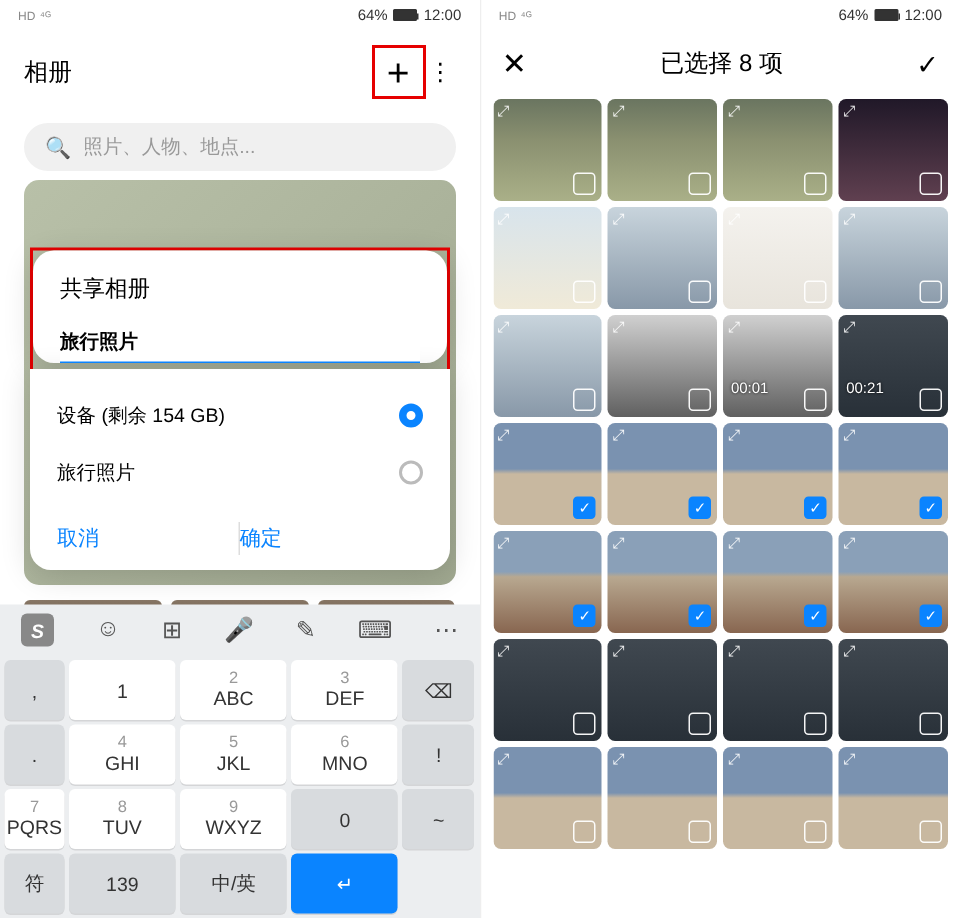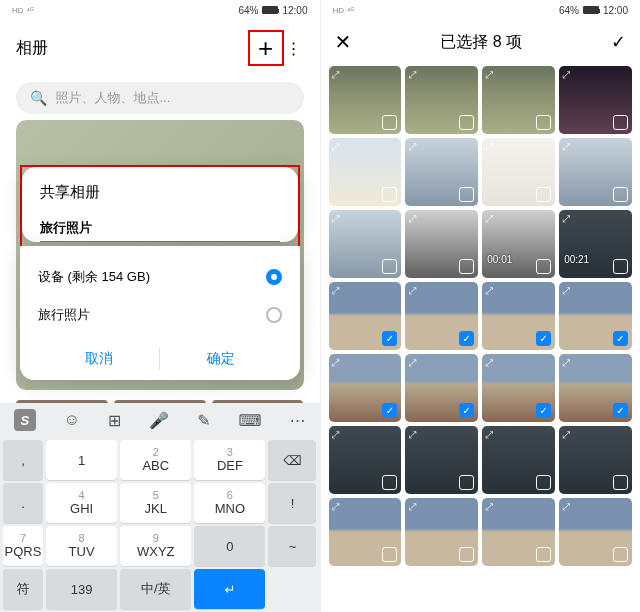--- a/index.html
+++ b/index.html
@@ -34,21 +34,21 @@
 .dialog-wrap { position: absolute; top: 165px; left: 20px; right: 20px; }
 .red-box-dialog { border: 2px solid #e60000; padding-bottom: 4px; }
 .dialog { background: #fff; border-radius: 14px; padding: 16px 18px 0; box-shadow: 0 4px 20px rgba(0,0,0,0.15); }
 .dialog-title { font-size: 15px; font-weight: 500; margin-bottom: 14px; }
 .dialog-input { width: 100%; border: none; border-bottom: 1.5px solid #0a84ff; font-size: 13px; padding: 4px 0 6px; outline: none; caret-color: #0a84ff; font-weight: bold; }
 .dialog-options { padding: 8px 0 4px; }
 .dialog-opt { display: flex; align-items: center; justify-content: space-between; padding: 10px 0; font-size: 13px; }
 .radio { width: 16px; height: 16px; border-radius: 50%; border: 2px solid #bbb; }
 .radio.checked { border: 5px solid #0a84ff; }
 .dialog-btns { display: flex; border-top: 0px solid #eee; }
-.dialog-btn { flex: 1; text-align: center; padding: 12px 0; font-size: 14px; color: #0a84ff; position: relative; }
+.dialog-btn { flex: 1; padding: 12px 0; font-size: 14px; color: #0a84ff; position: relative; }
 .dialog-btn:first-child::after { content:''; position:absolute; right:0; top:10px; bottom:10px; width:1px; background:#ddd; }
 
 
 .emoji-ind { position: absolute; top: 414px; right: 20px; font-size: 14px; }
 
 
 .keyboard { position: absolute; bottom: 0; left: 0; right: 0; background: #eceef0; }
 .kb-toolbar { display: flex; align-items: center; padding: 6px 8px; gap: 16px; justify-content: space-around; color: #555; font-size: 16px; }
 .kb-toolbar .s-logo { width: 22px; height: 22px; background: #888; color: #fff; border-radius: 4px; display: flex; align-items: center; justify-content: center; font-weight: bold; font-size: 13px; font-style: italic; }
 .kb-grid { display: grid; grid-template-columns: 40px 1fr 1fr 1fr 48px; grid-auto-rows: 40px; gap: 3px; padding: 3px; }

